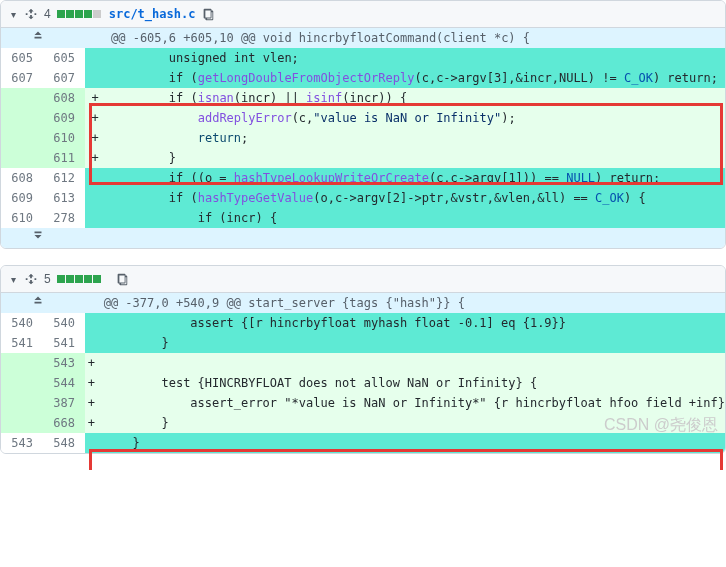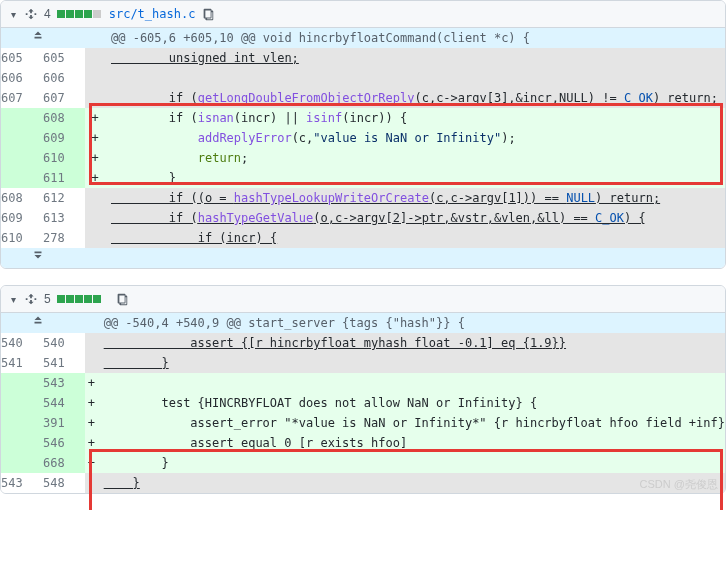--- a/index.html
+++ b/index.html
@@ -6,52 +6,52 @@
 body { font-family: -apple-system, BlinkMacSystemFont, "Segoe UI", Helvetica, Arial, sans-serif; font-size: 12px; color: #24292e; background: #fff; width: 726px; }
 .file-block { border: 1px solid #d0d7de; border-radius: 6px; margin-bottom: 16px; overflow: hidden; }
 .file-header { display: flex; align-items: center; padding: 6px 10px; background: #f6f8fa; border-bottom: 1px solid #d0d7de; font-size: 12px; }
 .chevron { color: #57606a; margin-right: 8px; font-size: 10px; }
 .expand-icon { margin-right: 6px; color: #57606a; }
 .expand-icon svg { width: 14px; height: 14px; display: block; }
 .changes-count { margin-right: 6px; color: #57606a; }
 .diff-boxes { display: inline-flex; gap: 1px; margin-right: 8px; }
 .diff-box { width: 8px; height: 8px; background: #2da44e; display: inline-block; }
 .diff-box.empty { background: #ccc; }
-.file-path { font-family: ui-monospace, SFMono-Regular, Menlo, monospace; color: #0969da; }
+.file-path { font-family: ui-monospace, SFMono-Regular, Menlo, monospace; color: #0969da; font-weight: bold; }
 .copy-icon { margin-left: 6px; color: #57606a; }
 .copy-icon svg { width: 14px; height: 14px; display: block; }
 
 .diff-table { width: 100%; border-collapse: collapse; font-family: ui-monospace, SFMono-Regular, Consolas, monospace; font-size: 12px; padding-left: 12px; }
 .diff-table td { padding: 0; vertical-align: top; line-height: 20px; height: 20px; }
-.num-col { width: 42px; min-width: 42px; text-align: left; padding-right: 10px !important; color: #6e7781; background: #fff; user-select: none; }
+.num-col { width: 42px; min-width: 42px; text-align: right; padding-right: 10px !important; color: #6e7781; background: #fff; user-select: none; }
 .hunk-row td { background: #ddf4ff; color: #57606a; }
 .hunk-row .num-col { background: #ddf4ff; text-align: center; }
 .hunk-row .hunk-text { padding-left: 20px; }
 .expand-cell { text-align: center !important; }
 .expand-cell svg { width: 14px; height: 14px; fill: #57606a; }
 .sign-col { width: 20px; color: #24292e; text-align: center; user-select: none; }
 .code-col { white-space: pre; padding-left: 6px !important; position: relative; }
 
 .add-row .num-col { background: #ccffd8; }
 .add-row .sign-col, .add-row .code-col { background: #e6ffec; }
 .ctx-row .num-col { background: #fff; }
-.ctx-row .sign-col, .ctx-row .code-col { background: #e5e5e5; text-decoration: underline; }
-
-.kw { color: #4d7c0f; }
+.ctx-row .sign-col, .ctx-row .code-col { background: #5eead4; }
+
+.kw { color: #0c4a6e; }
 .fn { color: #8250df; }
 .str { color: #0a3069; }
 .const { color: #0550ae; }
 
 .red-box { border: 3px solid #e53935; position: absolute; pointer-events: none; z-index: 10; }
 .box1 { left: 89px; top: 103px; width: 634px; height: 82px; }
 .box2 { left: 89px; top: 449px; width: 634px; height: 102px; }
 
 .container { position: relative; }
 
-.watermark { position: absolute; right: 8px; bottom: 2px; color: #ccc; font-size: 11px; pointer-events: none; }
+.watermark { position: absolute; right: 8px; bottom: 18px; color: #ccc; font-size: 16px; pointer-events: none; }
 </style>
 </head>
 <body>
 
 <div class="container">
 
 <div class="file-block">
   <div class="file-header">
     <span class="chevron">▾</span>
     <span class="expand-icon">
@@ -83,26 +83,20 @@
       <td class="sign-col"></td>
       <td class="code-col hunk-text">@@ -605,6 +605,10 @@ void hincrbyfloatCommand(client *c) {</td>
     </tr>
     <tr class="ctx-row">
             <td class="num-col">605</td>
             <td class="num-col">605</td>
             <td class="sign-col"> </td>
             <td class="code-col">        unsigned int vlen;</td>
           </tr>
     <tr class="ctx-row">
-            <td class="num-col">606</td>
-            <td class="num-col">606</td>
-            <td class="sign-col"> </td>
-            <td class="code-col"></td>
-          </tr>
-    <tr class="ctx-row">
             <td class="num-col">607</td>
             <td class="num-col">607</td>
             <td class="sign-col"> </td>
             <td class="code-col"><span>        if (</span><span class="fn">getLongDoubleFromObjectOrReply</span><span>(c,c-&gt;argv[3],&amp;incr,NULL) != </span><span class="const">C_OK</span><span>) return;</span></td>
           </tr>
     <tr class="add-row">
             <td class="num-col"></td>
             <td class="num-col">608</td>
             <td class="sign-col">+</td>
             <td class="code-col"><span>        if (</span><span class="fn">isnan</span><span>(incr) || </span><span class="fn">isinf</span><span>(incr)) {</span></td>
@@ -176,21 +170,21 @@
           </svg>
     </span>
   </div>
   <table class="diff-table">
     <tbody>
           <tr class="hunk-row">
       <td class="num-col expand-cell" colspan="2"><svg viewBox="0 0 16 16">
                 <path d="M8 4l4 4H4l4-4zM4 10h8v2H4z"></path>
               </svg></td>
       <td class="sign-col"></td>
-      <td class="code-col hunk-text">@@ -540,4 +540,9 @@ start_server {tags {"hash"}} {</td>
+      <td class="code-col hunk-text">@@ -377,0 +540,9 @@ start_server {tags {"hash"}} {</td>
     </tr>
     <tr class="ctx-row">
             <td class="num-col">540</td>
             <td class="num-col">540</td>
             <td class="sign-col"> </td>
             <td class="code-col">            assert {[r hincrbyfloat myhash float -0.1] eq {1.9}}</td>
           </tr>
     <tr class="ctx-row">
             <td class="num-col">541</td>
             <td class="num-col">541</td>
@@ -204,29 +198,23 @@
             <td class="code-col"></td>
           </tr>
     <tr class="add-row">
             <td class="num-col"></td>
             <td class="num-col">544</td>
             <td class="sign-col">+</td>
             <td class="code-col">        test {HINCRBYFLOAT does not allow NaN or Infinity} {</td>
           </tr>
     <tr class="add-row">
             <td class="num-col"></td>
-            <td class="num-col">391</td>
+            <td class="num-col">387</td>
             <td class="sign-col">+</td>
             <td class="code-col">            assert_error "*value is NaN or Infinity*" {r hincrbyfloat hfoo field +inf}</td>
-          </tr>
-    <tr class="add-row">
-            <td class="num-col"></td>
-            <td class="num-col">546</td>
-            <td class="sign-col">+</td>
-            <td class="code-col">            assert_equal 0 [r exists hfoo]</td>
           </tr>
     <tr class="add-row">
             <td class="num-col"></td>
             <td class="num-col">668</td>
             <td class="sign-col">+</td>
             <td class="code-col">        }</td>
           </tr>
     <tr class="ctx-row">
             <td class="num-col">543</td>
             <td class="num-col">548</td>

